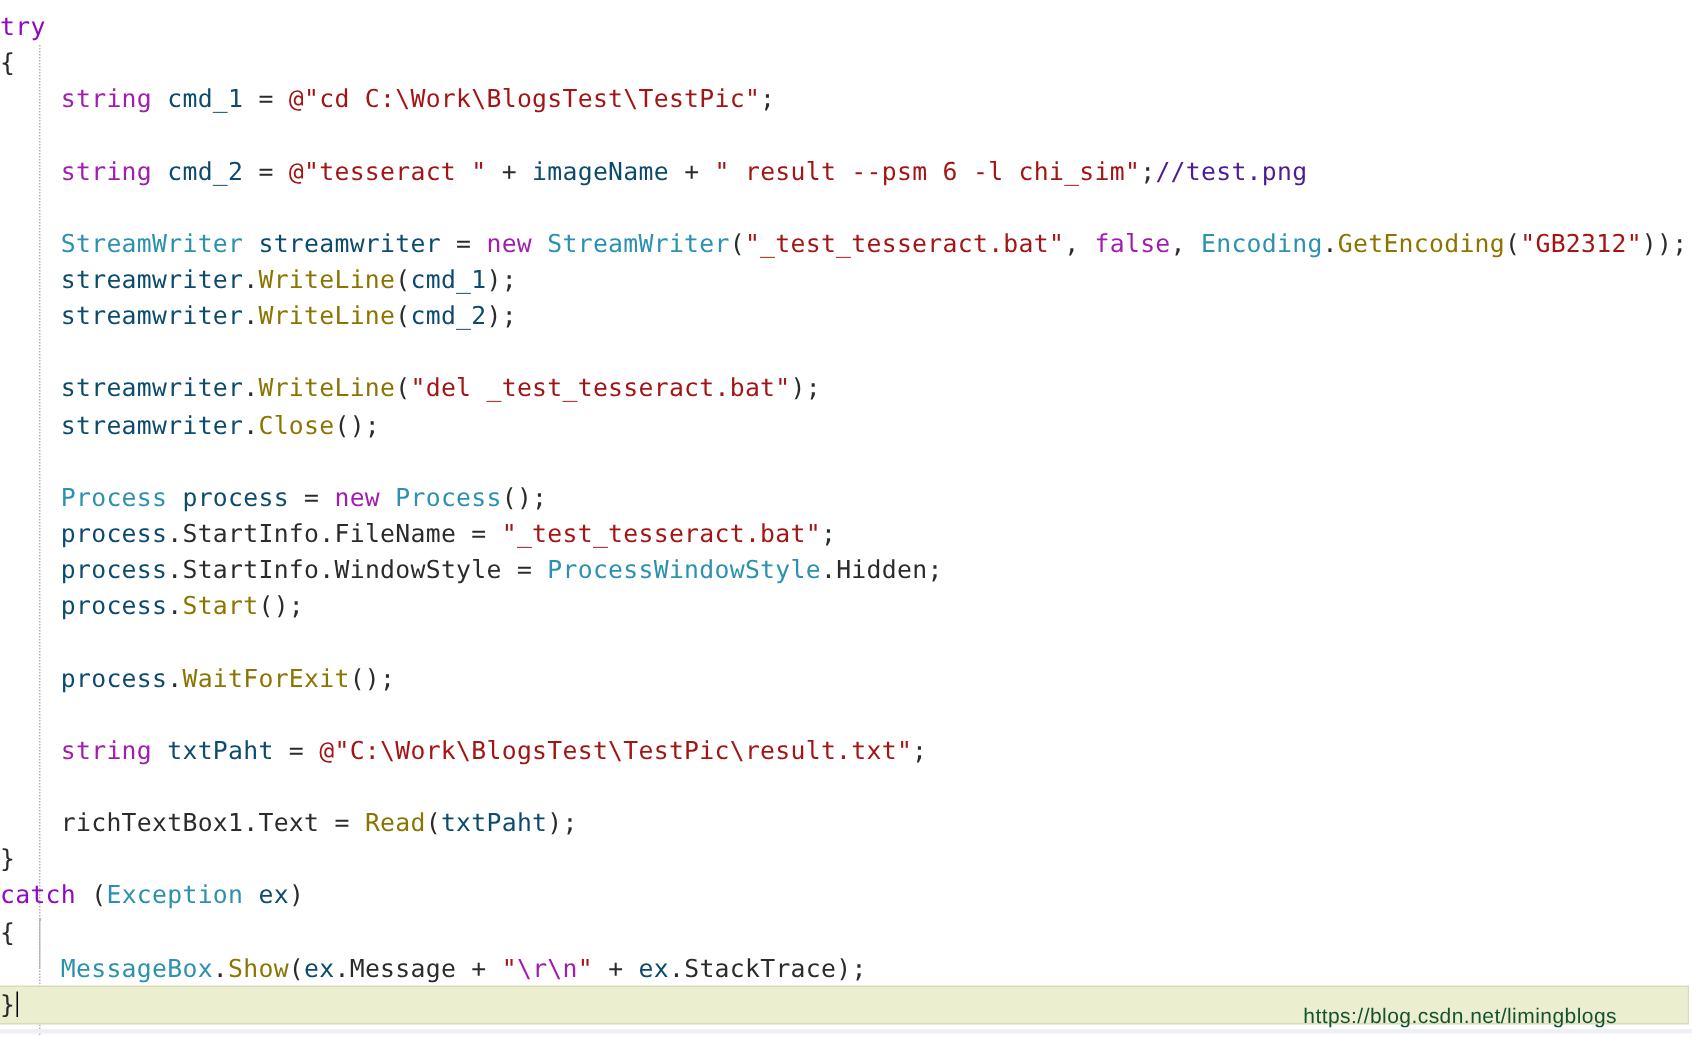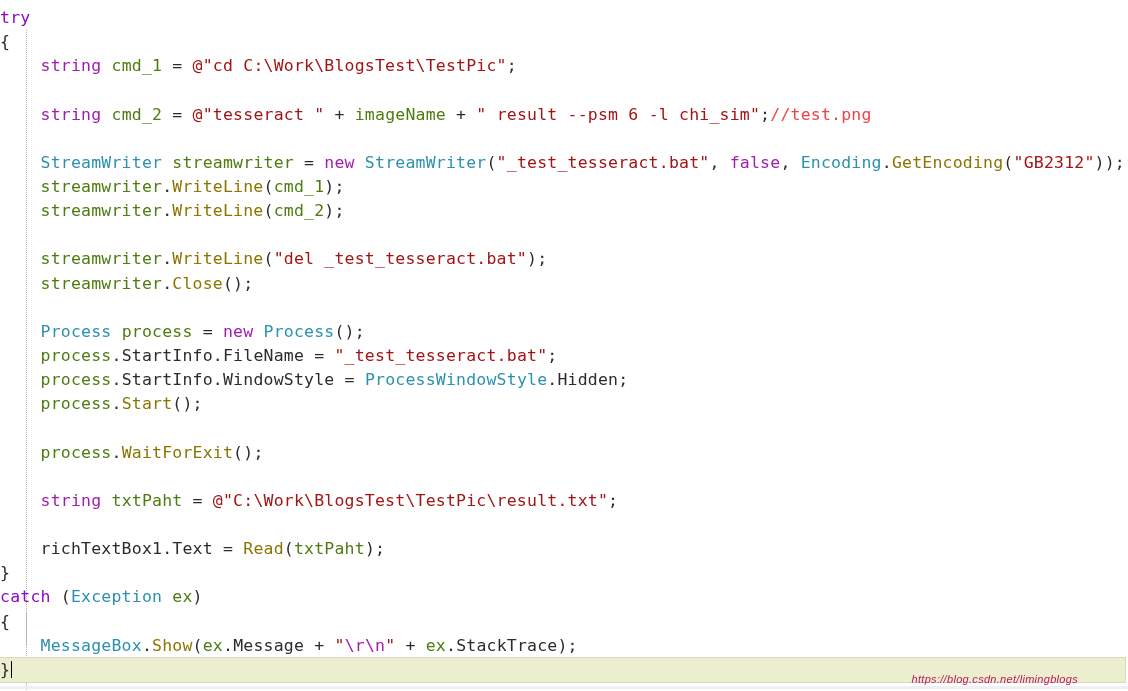--- a/index.html
+++ b/index.html
@@ -52,22 +52,22 @@
   }
   .guide.g1 { left: 26px; top: 30px; height: 615px; }
   .guide.g2 { left: 26px; top: 612px; height: 78px; }
 
   
   .kw      { color: #a21caf; }            
   .kwctl   { color: #8f08c4; }            
   .type    { color: #2b91af; }            
   .str     { color: #a31515; }            
   .esc     { color: #a21caf; }            
-  .cmt     { color: #ef4444; }            
-  .id      { color: #4d7c0f; }            
+  .cmt     { color: #4c1d95; }            
+  .id      { color: #0c4a6e; }            
   .meth    { color: #8b7500; text-align: center; }            
   .plain   { color: #2b2b2b; }
 
   
   .brace-highlight {
     background: #eceed0;
     outline: 1px solid #d9dbb8;
   }
   .caret {
     display: inline-block;
@@ -77,26 +77,25 @@
     vertical-align: -3px;
     margin-left: 1px;
   }
 
   
   .watermark {
     position: absolute;
     right: 10px;
     bottom: 6px;
     font-family: "Liberation Sans", sans-serif;
-    font-size: 11px;
-    color: #be185d;
+    font-size: 14px;
+    color: #14532d;
     letter-spacing: 0.3px;
     user-select: none;
     z-index: 5;
-    font-style: italic;
   }
   .wm-rule {
     position: absolute;
     left: 0;
     bottom: 2px;
     width: 1128px;
     height: 3px;
     background: #eef0f6;
     z-index: 4;
   }

